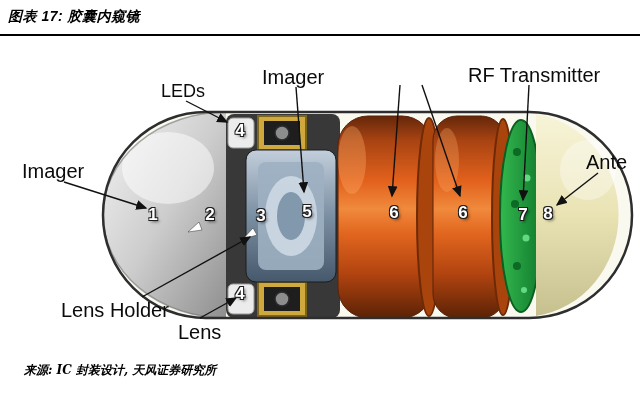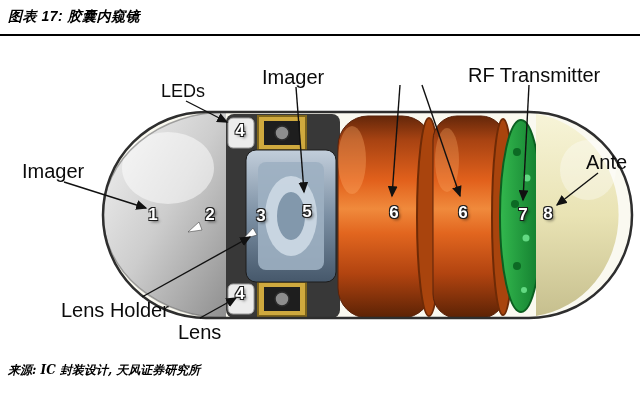--- a/index.html
+++ b/index.html
@@ -27,21 +27,21 @@
   .num {
     position:absolute; transform:translate(-50%,-50%);
     font-size:17px; font-weight:bold; color:#ffffff;
     font-family:"Liberation Sans", sans-serif;
     text-shadow:-1px -1px 0 #1d1d1d, 1px -1px 0 #1d1d1d,
                 -1px 1px 0 #1d1d1d, 1px 1px 0 #1d1d1d,
                  2px 2px 3px rgba(0,0,0,.55);
   }
 
   .source {
-    position:absolute; left:8px; top:362px;
+    position:absolute; left:24px; top:362px;
     font-family:"DejaVu Serif", serif;
     font-weight:bold; font-style:italic;
     font-size:12px; color:#000;
   }
   .watermark {
     position:absolute; left:452px; top:374px;
     font-size:16px; color:#8ed6ae;
     font-family:"Liberation Sans", sans-serif;
   }
 </style>

